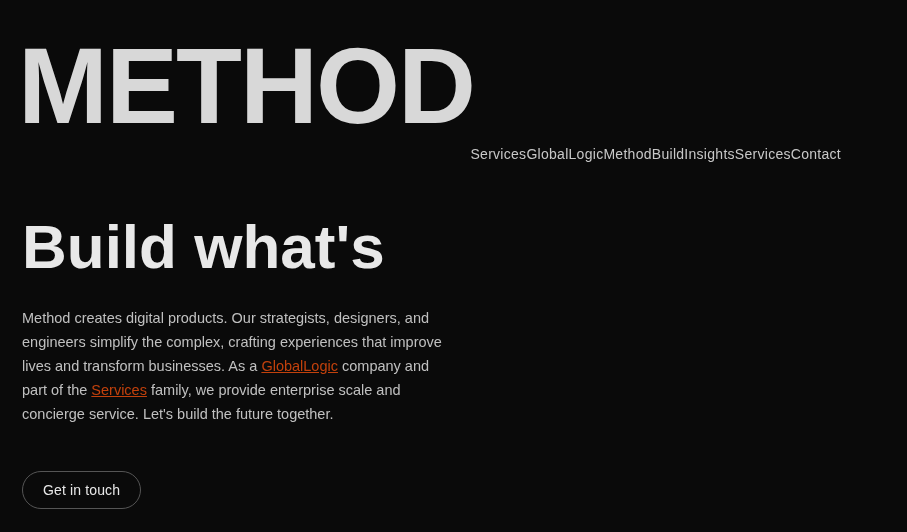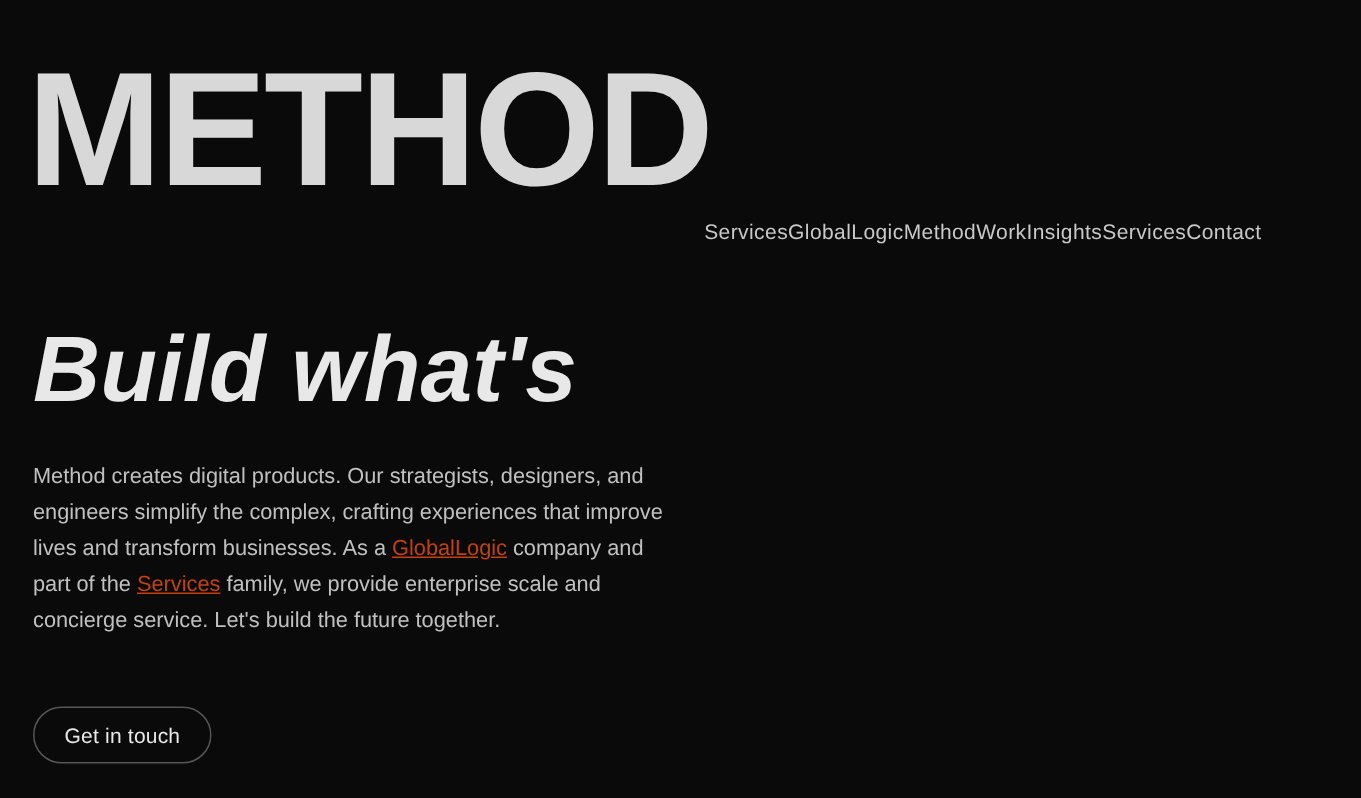--- a/index.html
+++ b/index.html
@@ -57,21 +57,20 @@
       padding: 52px 22px 0 22px;
     }
 
     .headline {
       font-size: 62px;
       font-weight: 700;
       color: #e8e8e8;
       line-height: 1.05;
       margin-bottom: 28px;
       max-width: 440px;
-      font-style: italic;
     }
 
     .description {
       font-size: 14.5px;
       color: #c0c0c0;
       line-height: 1.65;
       max-width: 420px;
       margin-bottom: 44px;
     }
 
@@ -97,21 +96,21 @@
 <body>
 
 <div class="hero-logo-container">
   <div class="hero-logo">METHOD</div>
 </div>
 
 <nav>
   <a>Services</a>
   <a>GlobalLogic</a>
   <a>Method</a>
-  <a>Work</a>
+  <a>Build</a>
   <a>Insights</a>
   <a>Services</a>
   <a>Contact</a>
 </nav>
 
 <div class="main-content">
   <h1 class="headline">
     <span>Build what's</span><br>
   </h1>
 

